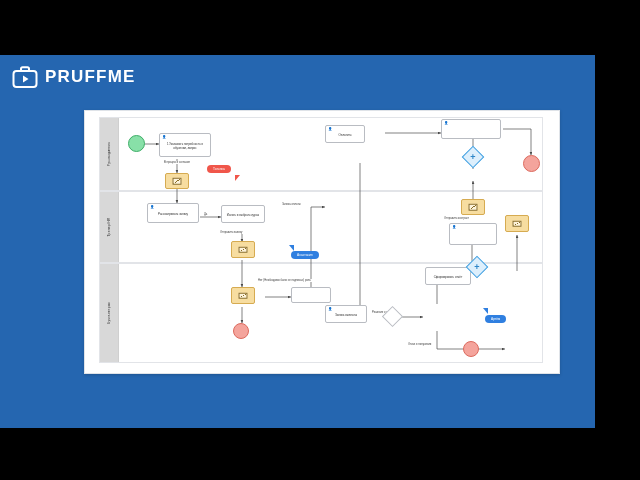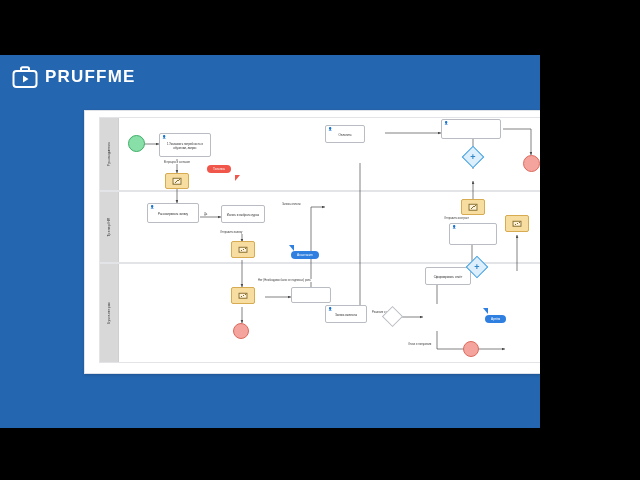--- a/index.html
+++ b/index.html
@@ -1,21 +1,21 @@
 <!DOCTYPE html>
 <html><head>
 <meta charset="utf-8">
 <style>
   html,body{margin:0;padding:0;background:#000;}
   body{width:640px;height:480px;overflow:hidden;font-family:"Liberation Sans",sans-serif;}
   .stage{position:relative;width:640px;height:480px;background:#000;}
   .letterbox{position:absolute;left:0;width:640px;background:#000;z-index:30;}
   .lb-top{top:0;height:55px;}
   .lb-bottom{top:428px;height:52px;}
-  .video{position:absolute;left:0;top:55px;width:540px;height:373px;background:#2566b0;overflow:hidden;}
+  .video{position:absolute;left:0;top:55px;width:595px;height:373px;background:#2566b0;overflow:hidden;}
 
   .brand{position:absolute;left:12px;top:10px;display:flex;align-items:center;gap:7px;}
   .brand-mark{width:26px;height:24px;position:relative;}
   .brand-name{color:#fff;font-size:17px;font-weight:700;letter-spacing:1.2px;}
 
   .canvas{position:absolute;left:84px;top:55px;width:474px;height:262px;background:#fff;
           border:1px solid #dfe3e8;box-shadow:0 1px 3px rgba(0,0,0,.18);}
   .diagram{position:absolute;left:0;top:0;width:474px;height:262px;}
 
   .lane{position:absolute;left:14px;width:444px;border:1px solid #e2e4e8;background:#fff;box-sizing:border-box;}

